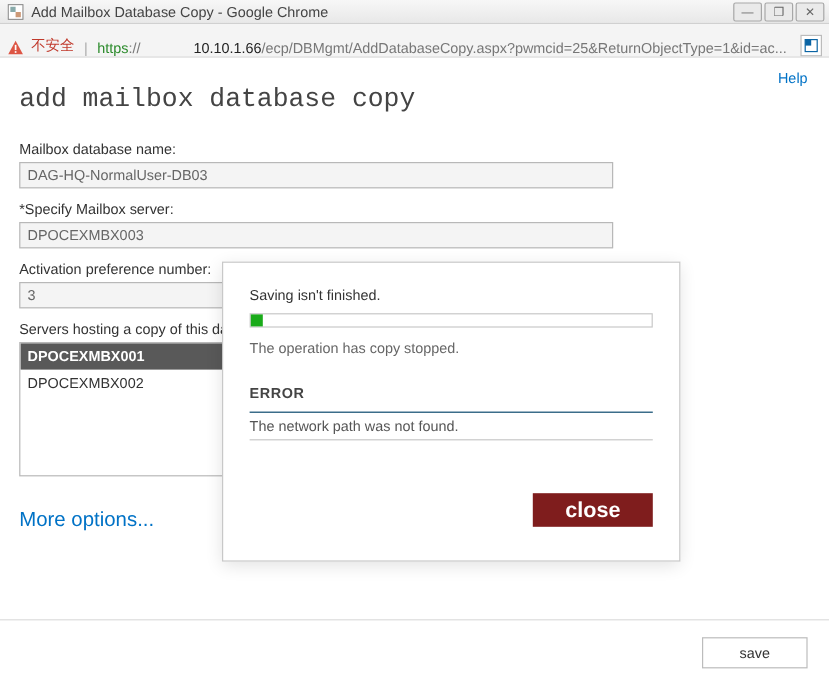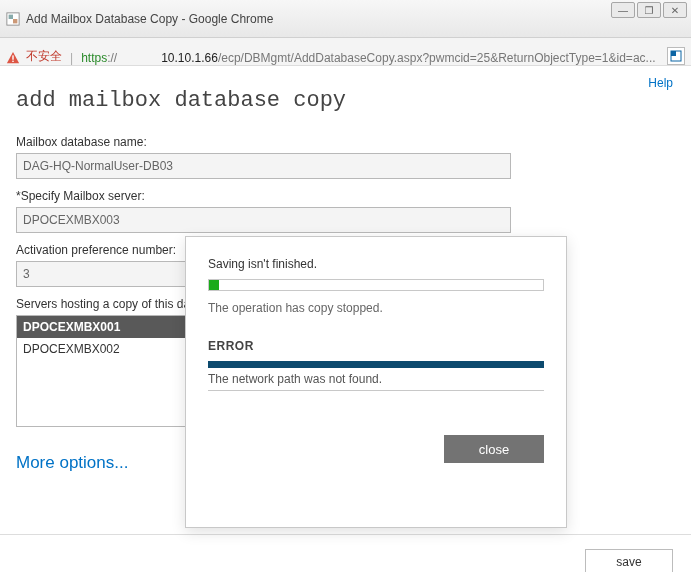--- a/index.html
+++ b/index.html
@@ -6,21 +6,21 @@
   body {
     font-family: "Segoe UI", Arial, sans-serif;
     font-size: 12px;
     background: #fff;
     width: 691px;
     height: 572px;
     overflow: hidden;
     color: #333;
   }
   .titlebar {
-    height: 38px;
+    height: 20px;
     background: linear-gradient(#f7f7f7, #e8e8e8);
     border-bottom: 1px solid #d0d0d0;
     display: flex;
     align-items: center;
     padding: 0 6px;
     position: relative;
   }
   .titlebar .favicon {
     width: 14px; height: 14px;
     margin-right: 6px;
@@ -105,21 +105,21 @@
     font-size: 12px;
     color: #333;
     margin-bottom: 4px;
   }
   .text-input {
     width: 495px;
     height: 22px;
     border: 1px solid #b8b8b8;
     background: #f4f4f4;
     color: #666;
-    padding: 12px 6px;
+    padding: 2px 6px;
     font-size: 12px;
     margin-bottom: 10px;
   }
   .list-box {
     width: 495px;
     height: 112px;
     border: 1px solid #b8b8b8;
     background: #fff;
     overflow: hidden;
   }
@@ -160,21 +160,21 @@
     color: #333;
     font-size: 12px;
     cursor: pointer;
   }
 
   
   .modal {
     position: absolute;
     left: 185px; top: 170px;
     width: 382px;
-    height: 292px;
+    height: 250px;
     background: #fff;
     border: 1px solid #c8c8c8;
     box-shadow: 0 4px 14px rgba(0,0,0,.12);
     padding: 20px 22px 28px 22px;
   }
   .modal .status-text {
     font-size: 12px;
     color: #333;
     margin-bottom: 8px;
   }
@@ -197,39 +197,40 @@
     margin-bottom: 24px;
   }
   .err-label {
     font-size: 12px;
     letter-spacing: 0.5px;
     color: #444;
     margin-bottom: 8px;
     font-weight: bold;
   }
   .err-line {
-    border-top: 7px solid #0c4a6e;
+    border-top: 1px solid #0c4a6e;
     border-bottom: 1px solid #c8c8c8;
     padding: 4px 0;
     font-size: 12px;
     color: #555;
     margin-bottom: 44px;
   }
   .modal-footer {
     display:flex;
     justify-content:flex-end;
   }
   .btn-primary {
     min-width: 100px;
     height: 28px;
-    background: #737373;
+    background: #7f1d1d;
     color: #fff;
     border: none;
-    font-size: 13px;
+    font-size: 18px;
     cursor: pointer;
+    font-weight: bold;
   }
 </style>
 </head>
 <body>
 
 <div class="titlebar">
   <svg class="favicon" viewBox="0 0 16 16">
     <rect x="1" y="1" width="14" height="14" fill="#fff" stroke="#888"></rect>
     <rect x="3" y="3" width="5" height="5" fill="#8aa"></rect>
     <rect x="8" y="8" width="5" height="5" fill="#c97"></rect>

